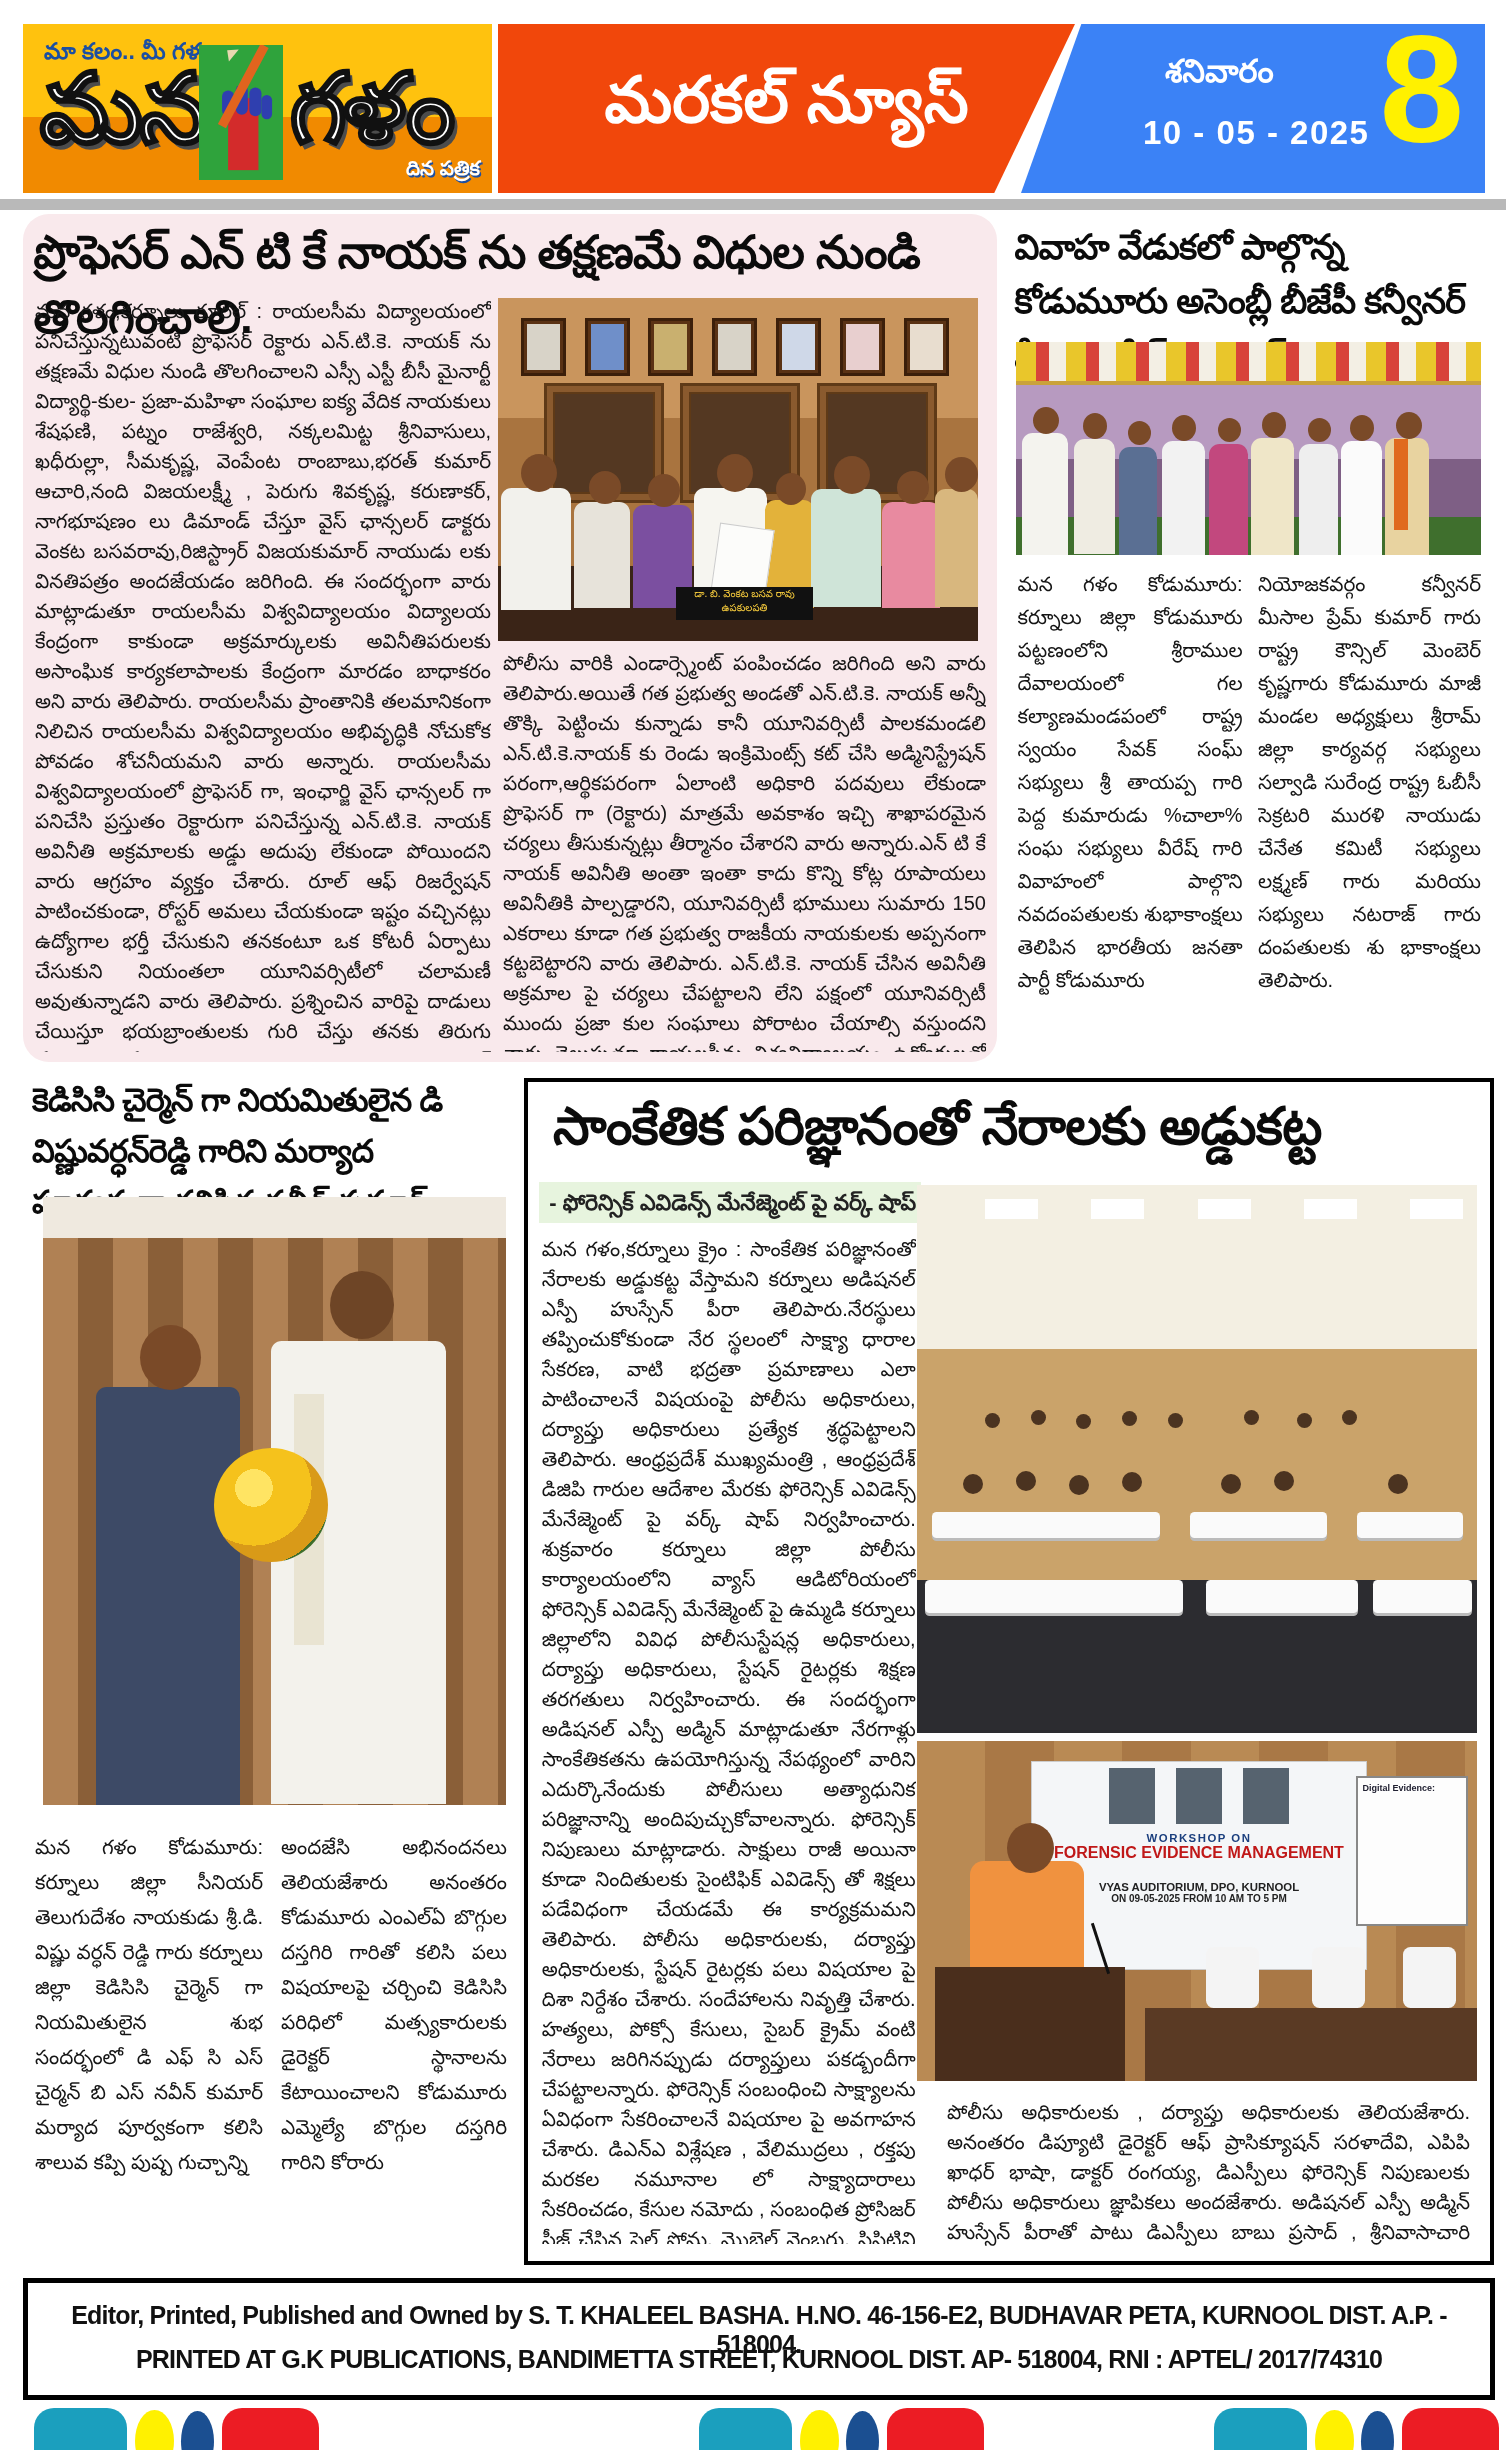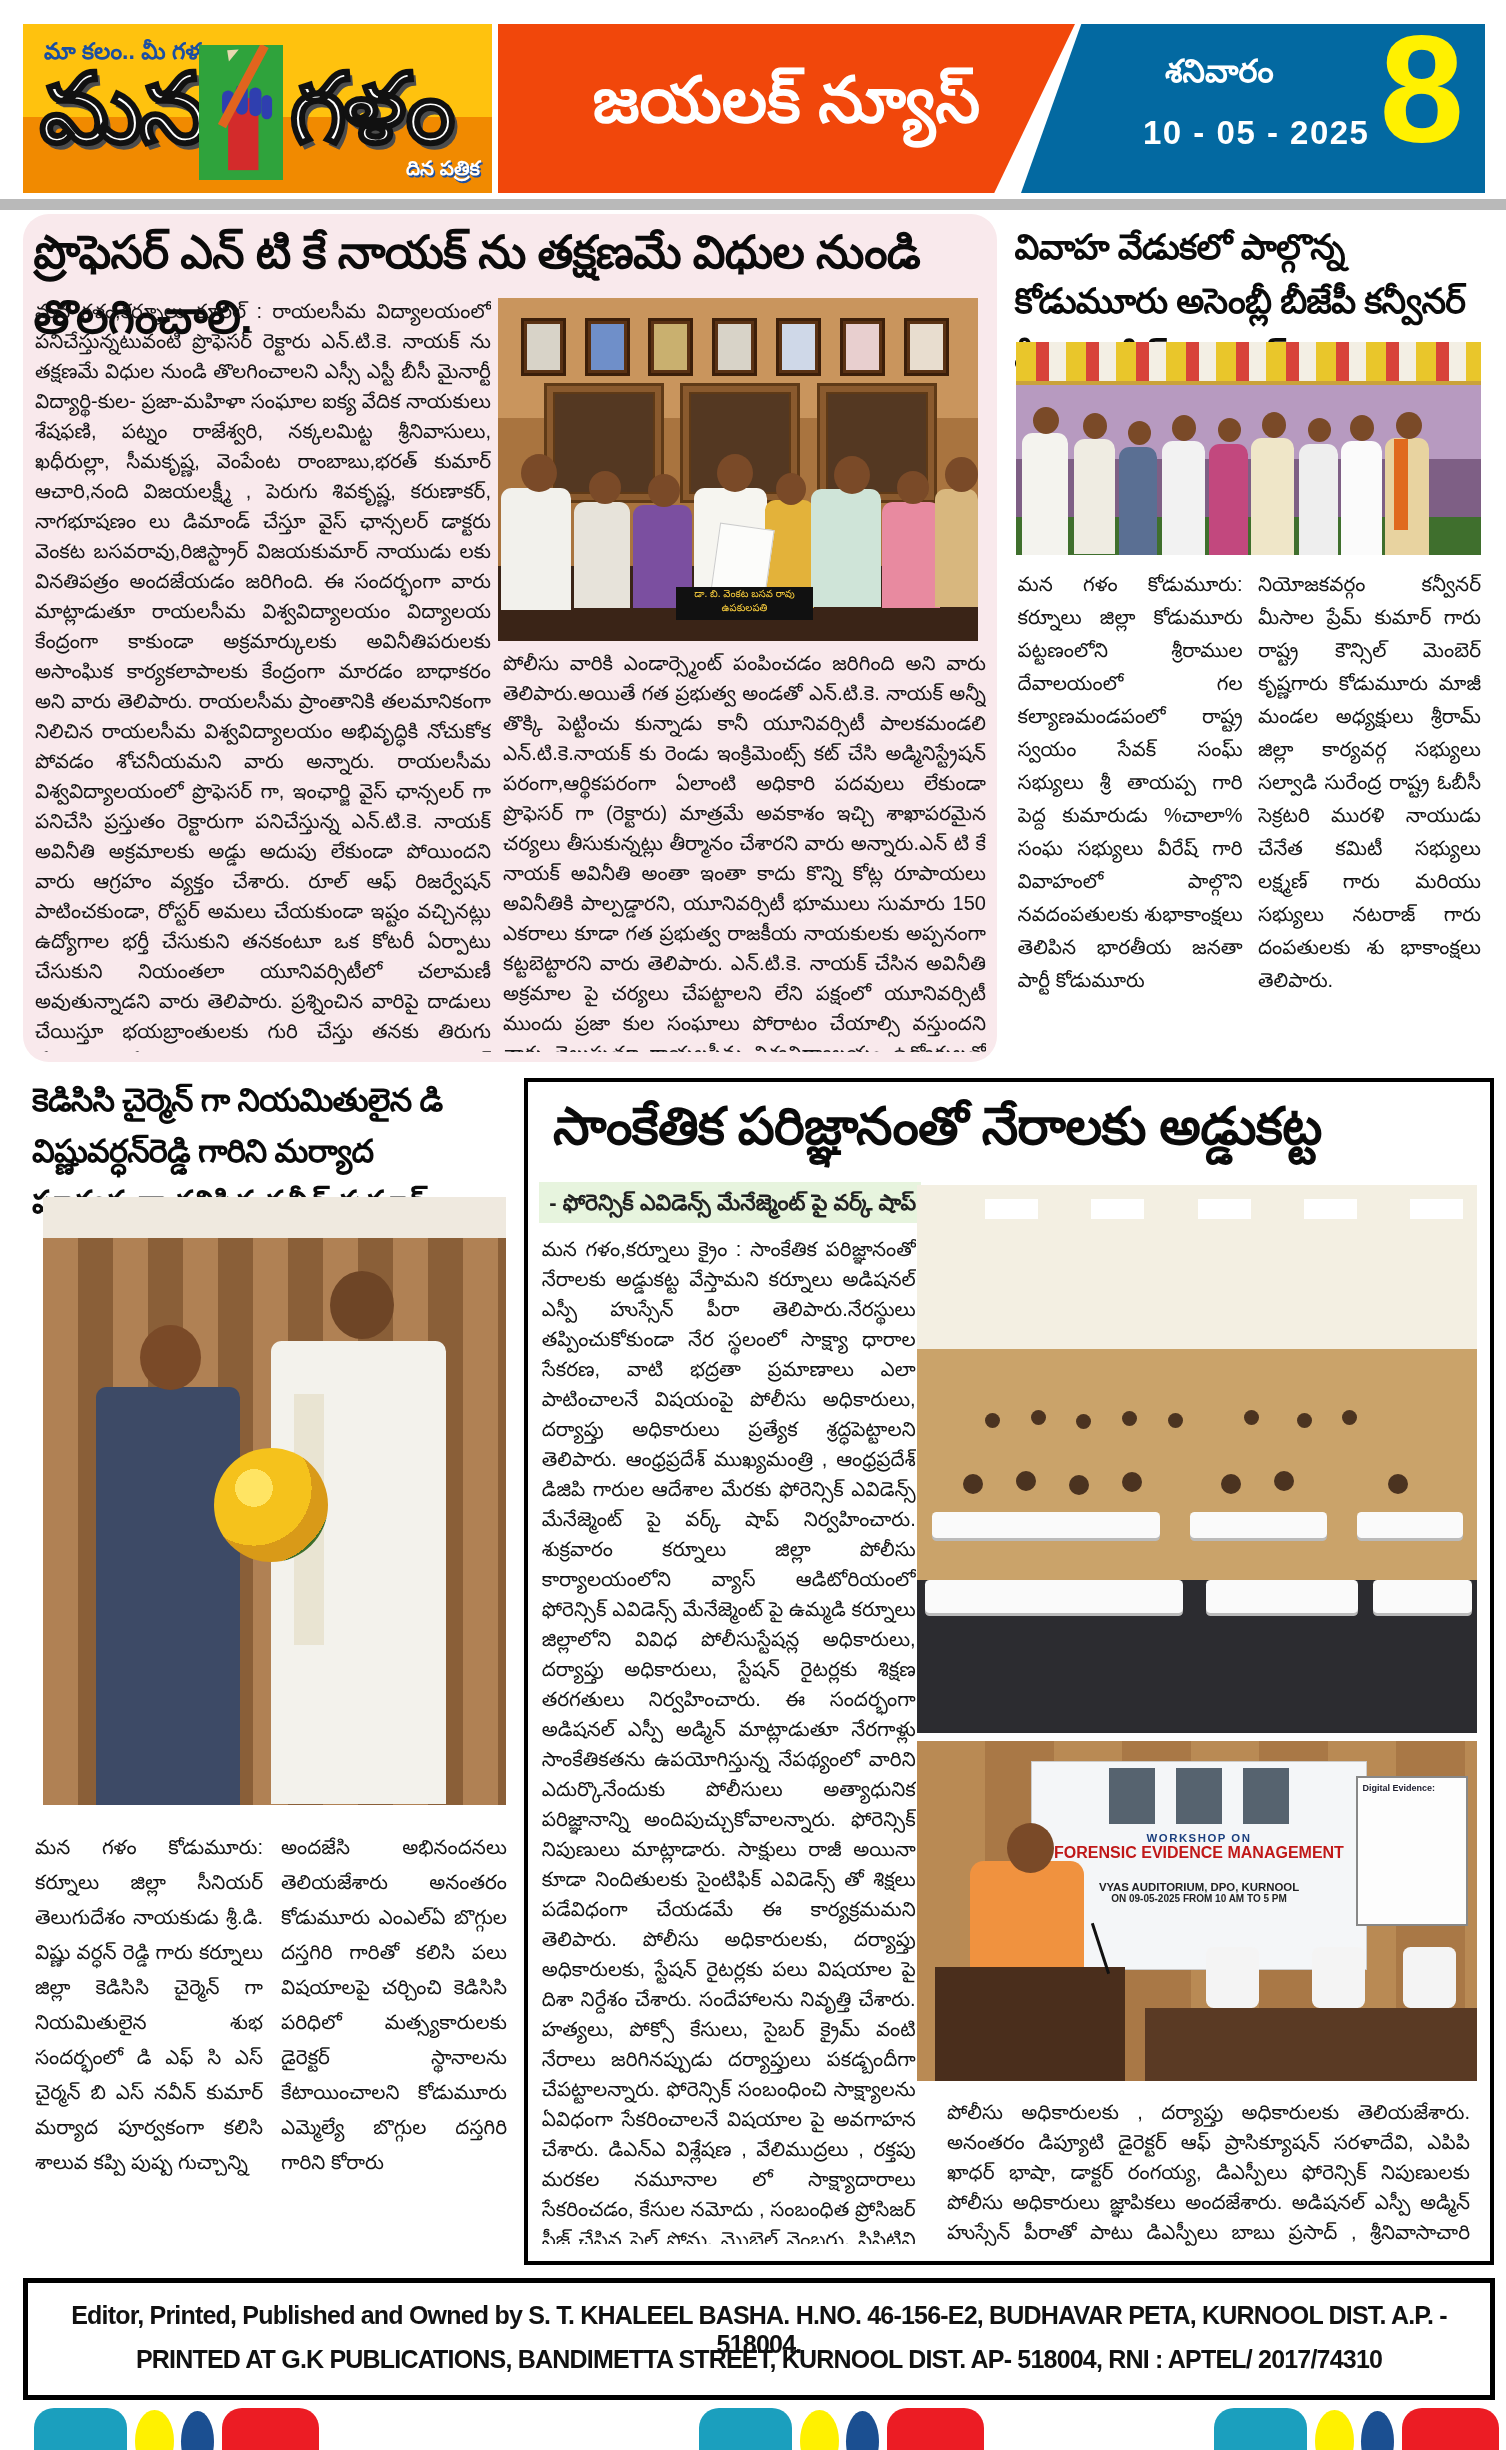--- a/index.html
+++ b/index.html
@@ -10,21 +10,21 @@
   .mast-yellow{left:23px;top:24px;width:469px;height:169px;
       background:linear-gradient(to bottom,#FFC20E 0 55%,#F18A00 55% 100%);}
   .tagline{left:21px;top:13.7px;font-size:23px;font-weight:bold;color:#1c4fa3;}
   .logo-word{top:29px;font-size:97px;font-weight:bold;color:#fff;
       -webkit-text-stroke:3px #111;text-shadow:3.8px 4.6px 0 #4c4c4c;letter-spacing:-3px;}
   .logo-green{left:176px;top:21px;width:84px;height:135px;background:#2FA33C;}
   .dina{right:12px;bottom:7.6px;font-size:20px;font-weight:bold;color:#fff;text-shadow:1.5px 1.5px 0 #1c4fa3;}
   .mast-orange{left:498px;top:24px;width:577px;height:169px;background:#F1470B;
       clip-path:polygon(0 0,100% 0,86% 100%,0 100%);}
   .mast-orange .ttl{width:100%;text-align:center;top:39px;font-size:64px;font-weight:bold;color:#fff;}
-  .mast-blue{left:1021px;top:24px;width:464px;height:169px;background:#0369a1;
+  .mast-blue{left:1021px;top:24px;width:464px;height:169px;background:#3b82f6;
       clip-path:polygon(13% 0,100% 0,100% 100%,0 100%);}
   .day{left:144px;top:29px;font-size:32px;font-weight:bold;color:#fff;}
   .ddate{left:122px;top:90px;font-size:33px;font-weight:bold;color:#fff;letter-spacing:1.5px;}
   .pageno{right:21px;top:-10.6px;font-size:152px;font-weight:bold;color:#FFF100;line-height:1;}
   .mast-rule{left:0;top:199px;width:1507px;height:10.6px;background:#b9b9b9;}
   
   .headline{font-weight:bold;color:#0b0b0b;letter-spacing:-0.8px;}
   .body-txt{font-size:20px;line-height:30px;color:#151515;text-align:justify;overflow:hidden;}
   .photo{overflow:hidden;}
   .sil{position:absolute;border-radius:10.6px 10.6px 0 0;}
@@ -107,21 +107,21 @@
         <rect x="82" y="66" width="14" height="32" rx="7" fill="#2F3FAF"></rect>
         <rect x="52" y="-6" width="12" height="120" fill="#E1641E" transform="rotate(28 58 54)"></rect>
         <polygon points="35,10 48,2 44,22" fill="#E8D8B0" transform="rotate(28 42 12)"></polygon>
       </svg>
     </div>
     <div class="abs logo-word" style="left:267px;">గళం</div>
     <div class="abs dina">దిన పత్రిక</div>
   </div>
 
   <div class="abs mast-orange">
-    <div class="abs ttl">జయలక్ న్యూస్</div>
+    <div class="abs ttl">మరకల్ న్యూస్</div>
   </div>
 
   <div class="abs mast-blue">
     <div class="abs day">శనివారం</div>
     <div class="abs ddate">10 - 05 - 2025</div>
     <div class="abs pageno">8</div>
   </div>
 
   <div class="abs mast-rule"></div>
 

